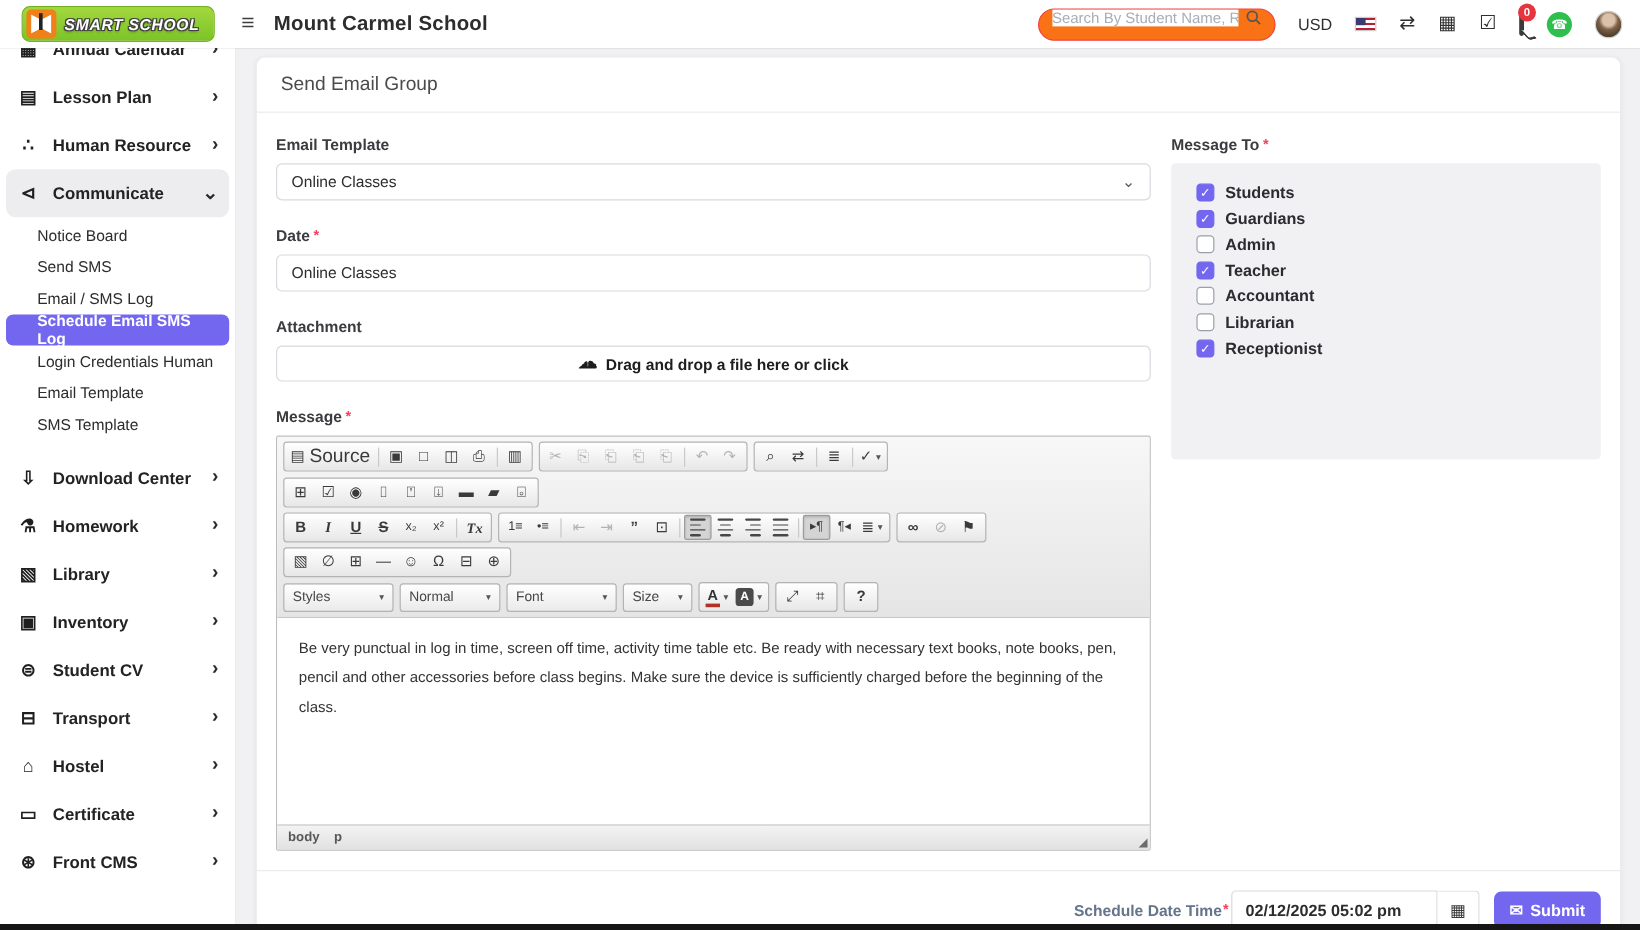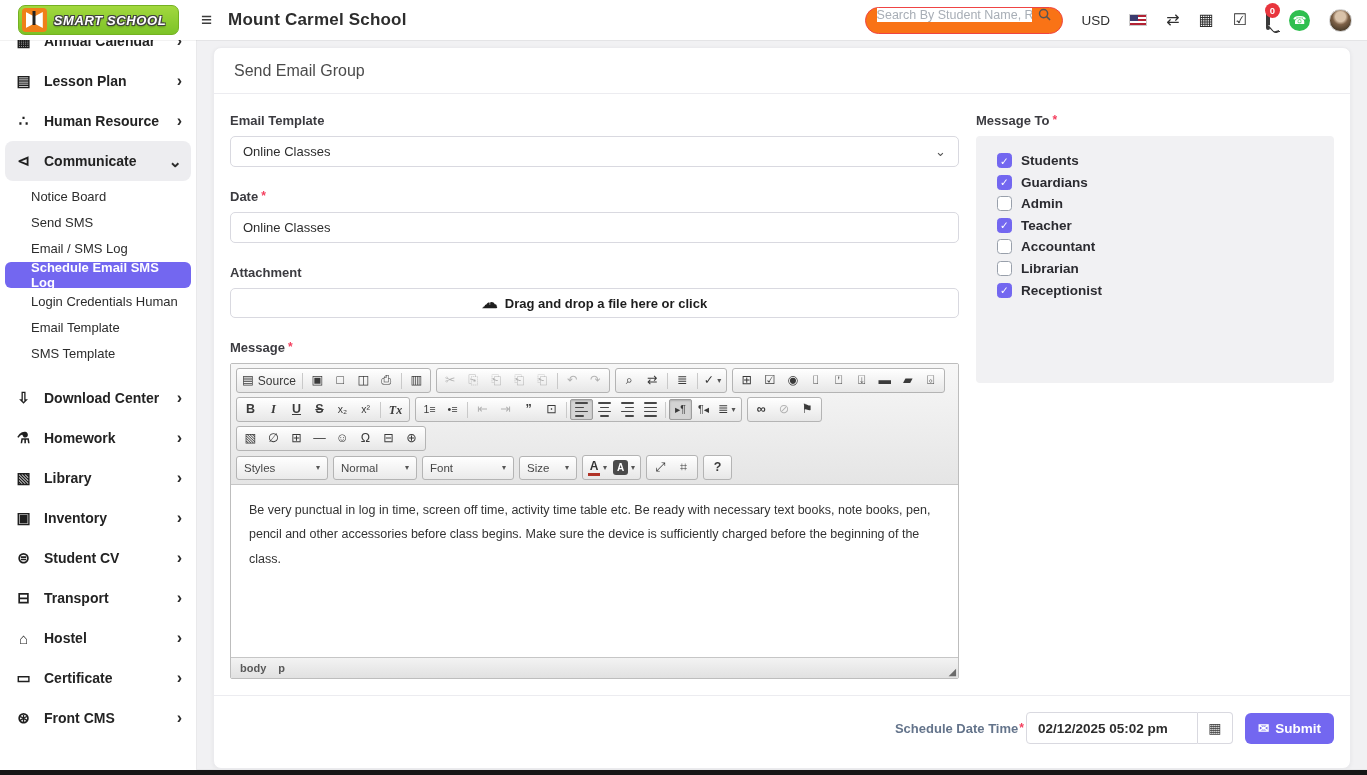--- a/index.html
+++ b/index.html
@@ -62,21 +62,21 @@
 
   
   .cke{border:1px solid #bdbdbd;border-radius:2px;overflow:hidden}
   .cke-top{background:linear-gradient(#f7f7f7,#e5e5e5);padding:4px 5px 1px;border-bottom:1px solid #c6c6c6}
   .tb-row{display:flex;flex-wrap:wrap;gap:5px;margin-bottom:4px;align-items:center}
   .tb-g{display:flex;align-items:center;border:1px solid #b4b4b4;border-radius:3px;background:linear-gradient(#fff,#e7e7e7);padding:1px 2px;height:25px}
   .tb-b{min-width:23px;height:21px;display:flex;align-items:center;justify-content:center;font-size:12.5px;color:#3a3a3a;padding:0 3px;border-radius:2px;cursor:pointer;line-height:1}
   .tb-b.dis{opacity:.35;cursor:default}
   .tb-b.on{background:#d4d4d4;box-shadow:inset 0 1px 2px rgba(0,0,0,.18);border:1px solid #9c9c9c}
   .tb-s{width:1px;height:16px;background:#c9c9c9;margin:0 3px}
-  .src-label{font-size:12px;color:#3a3a3a;margin-left:4px}
+  .src-label{font-size:16px;color:#3a3a3a;margin-left:4px}
   .gB{font-weight:800}.gI{font-style:italic;font-family:"Liberation Serif",serif;font-weight:700}
   .gU{text-decoration:underline;font-weight:700}.gS{text-decoration:line-through;font-weight:700}
   .gTx{font-style:italic;font-family:"Liberation Serif",serif;font-weight:700;font-size:12px}
   .gsm{font-size:10.5px}
   .caret{font-size:8px;color:#555;margin-left:3px}
   .bars{display:flex;flex-direction:column;gap:2.4px;width:13px}
   .bars i{display:block;height:1.8px;background:#474747;border-radius:1px;width:100%}
   .b-l i:nth-child(even){width:68%}
   .b-c i:nth-child(even){width:68%;margin:0 auto}
   .b-r i:nth-child(even){width:68%;margin-left:auto}

